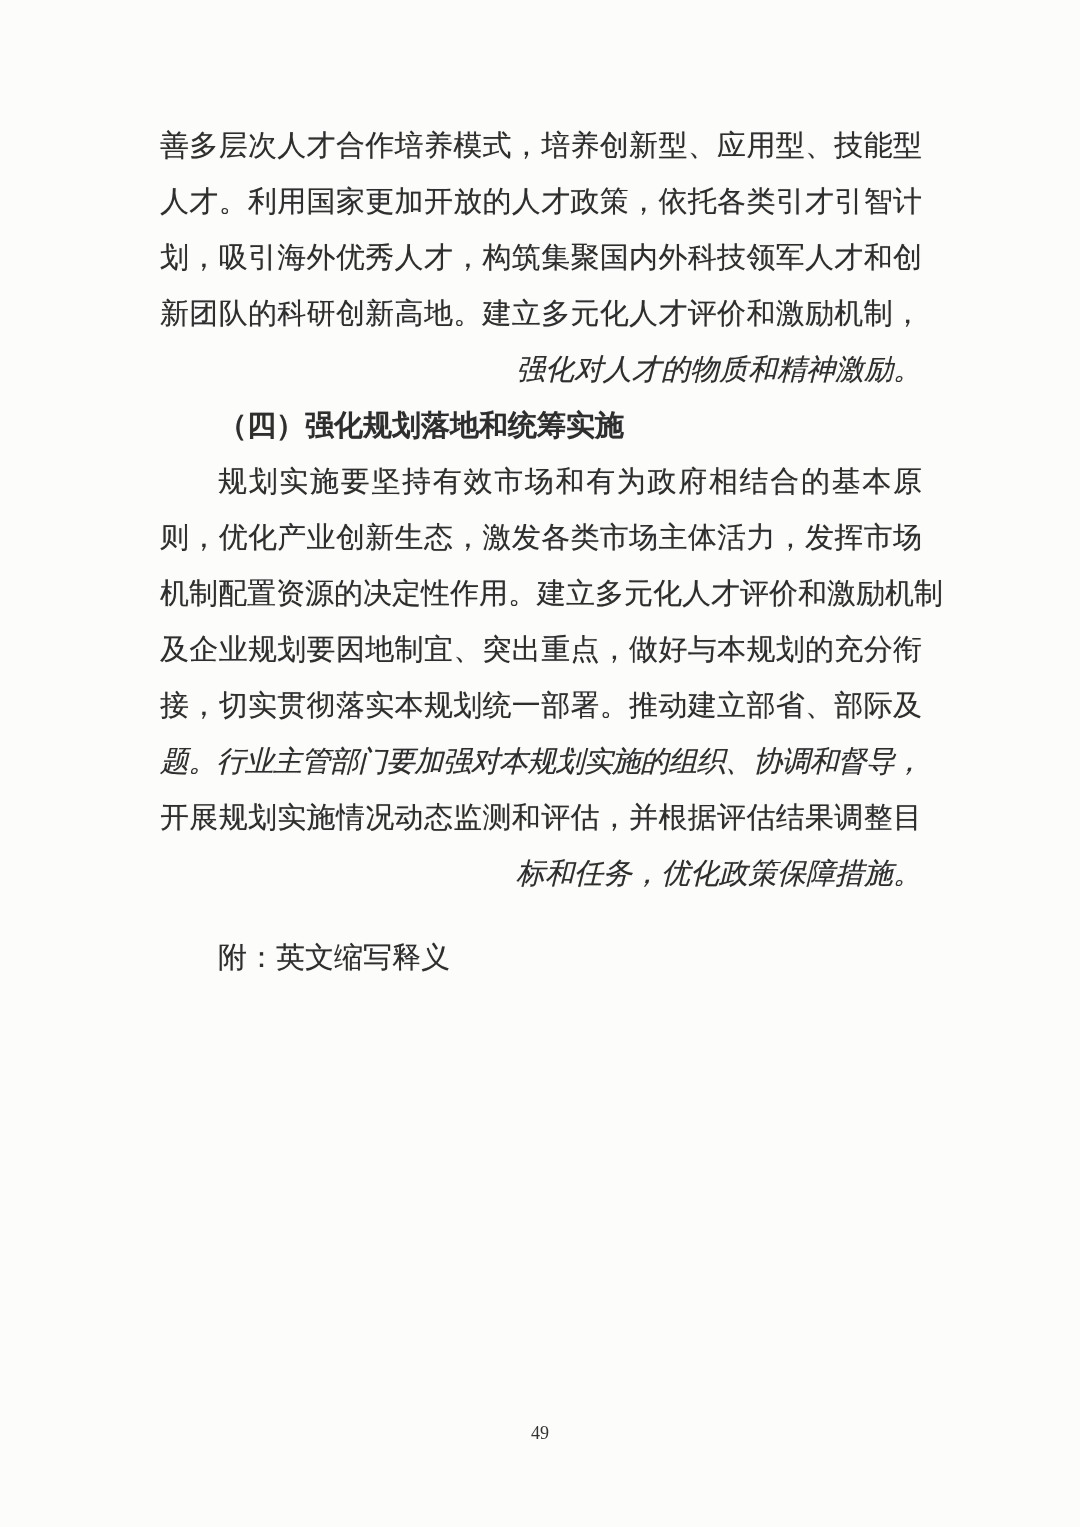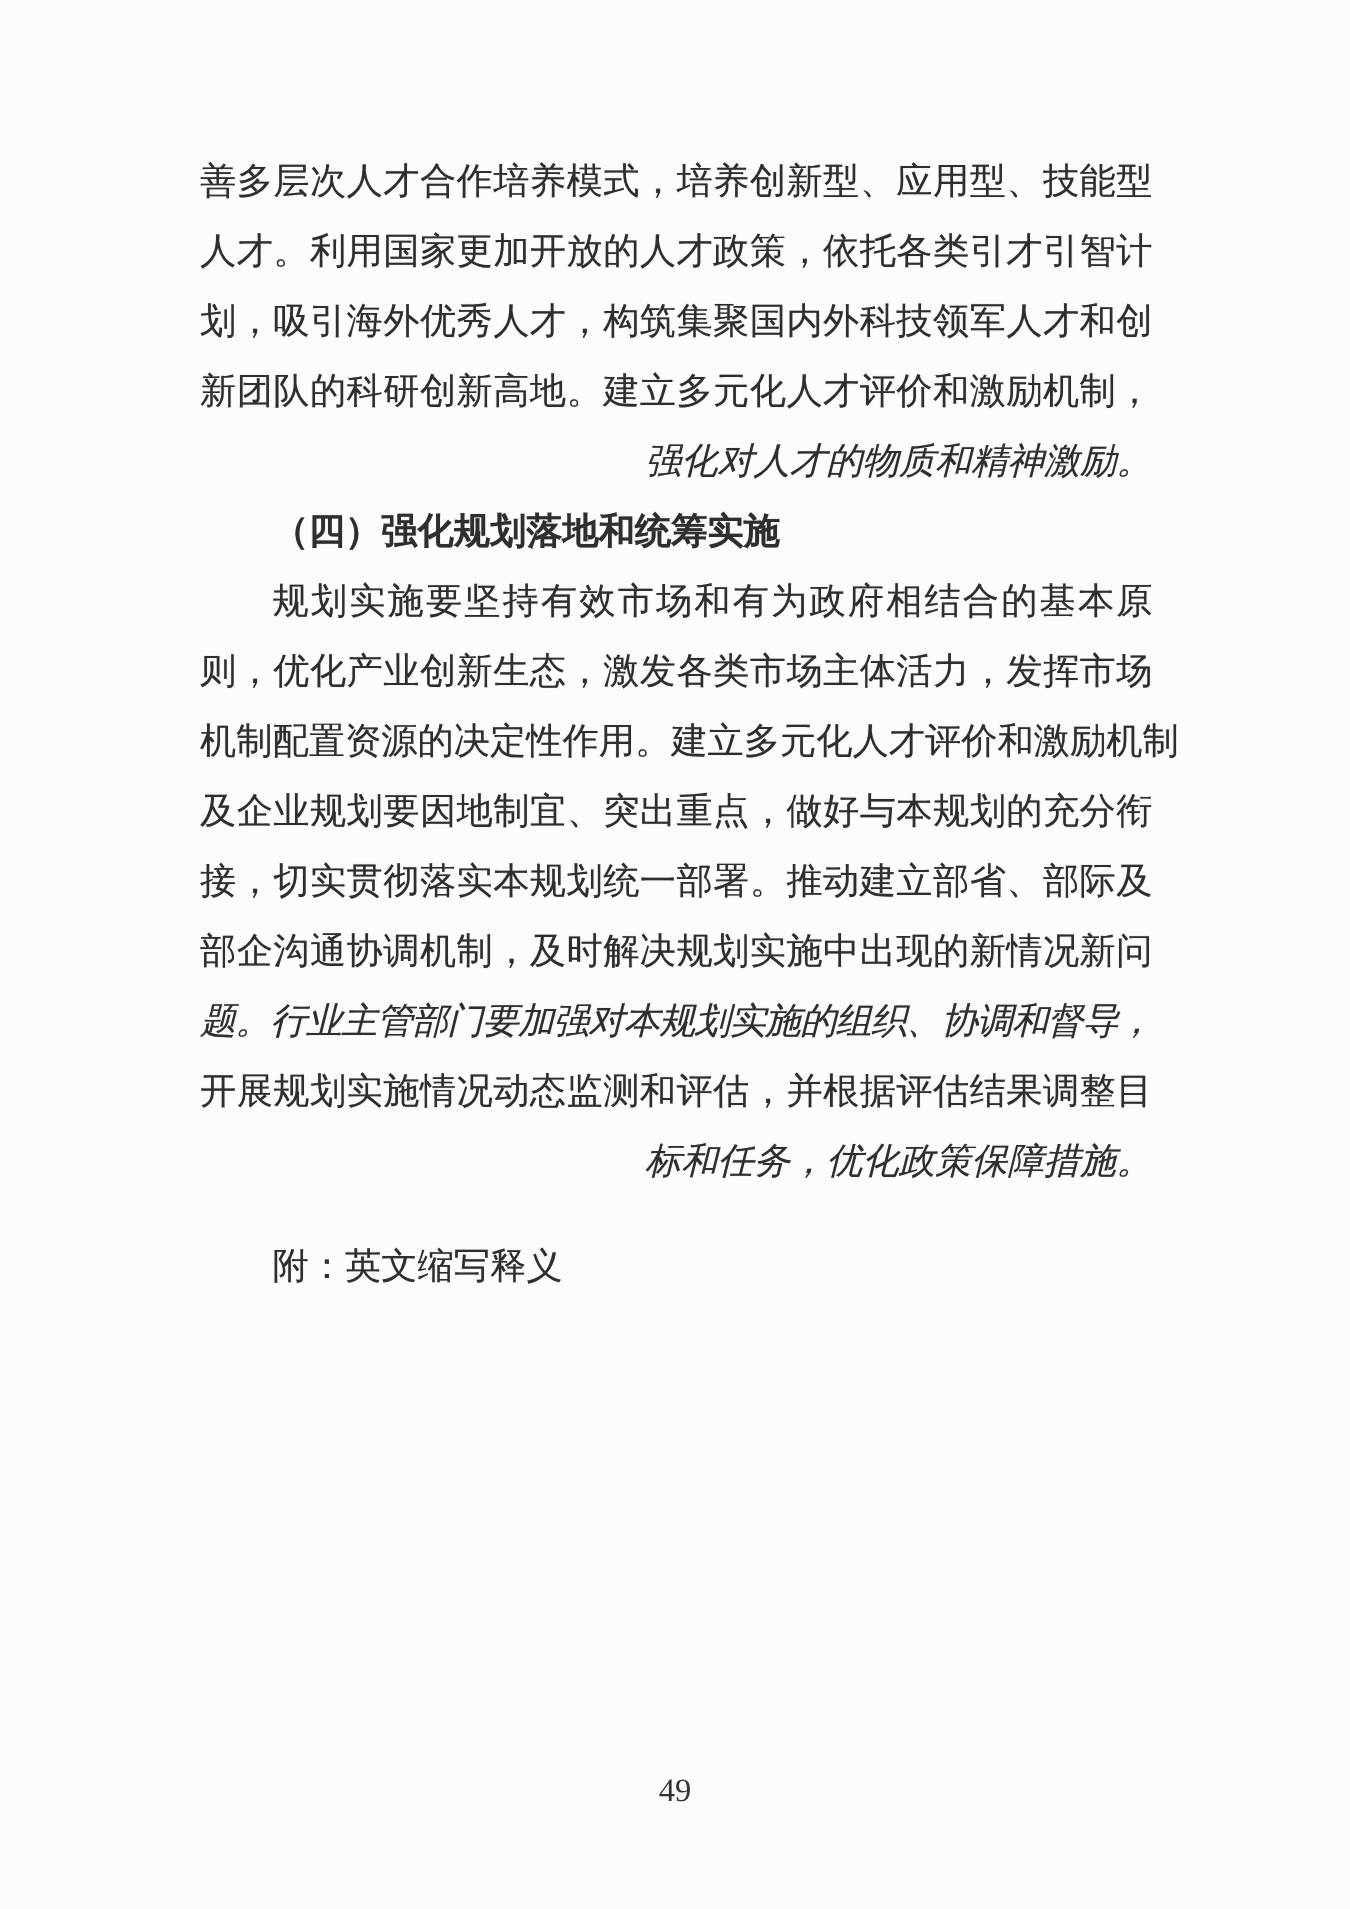--- a/index.html
+++ b/index.html
@@ -61,21 +61,21 @@
     padding-left: 58px;
     box-sizing: border-box;
     white-space: nowrap;
   }
   .pagenum {
     position: absolute;
     top: 1418px;
     left: 0;
     width: 100%;
     text-align: center;
-    font-size: 26px;
+    font-size: 18px;
     line-height: 30px;
     color: #333333;
   }
 </style>
 </head>
 <body>
 
 <div class="page">
   <div class="textblock">
     <div>
@@ -85,21 +85,20 @@
         <div class="line fill">新团队的科研创新高地。建立多元化人才评价和激励机制，</div>
         <div class="line end">强化对人才的物质和精神激励。</div>
       </div>
     <div class="heading-line">（四）强化规划落地和统筹实施</div>
     <div>
         <div class="line fill indent">规划实施要坚持有效市场和有为政府相结合的基本原</div>
         <div class="line fill">则，优化产业创新生态，激发各类市场主体活力，发挥市场</div>
         <div class="line fill">机制配置资源的决定性作用。建立多元化人才评价和激励机制</div>
         <div class="line fill">及企业规划要因地制宜、突出重点，做好与本规划的充分衔</div>
         <div class="line fill">接，切实贯彻落实本规划统一部署。推动建立部省、部际及</div>
-        <div class="line fill">部企沟通协调机制，及时解决规划实施中出现的新情况新问</div>
         <div class="line fill tight">题。行业主管部门要加强对本规划实施的组织、协调和督导，</div>
         <div class="line fill">开展规划实施情况动态监测和评估，并根据评估结果调整目</div>
         <div class="line end">标和任务，优化政策保障措施。</div>
       </div>
     <div class="spacer"></div>
     <div class="appendix-line">附：英文缩写释义</div>
   </div>
   <div class="pagenum">49</div>
 </div>
 

